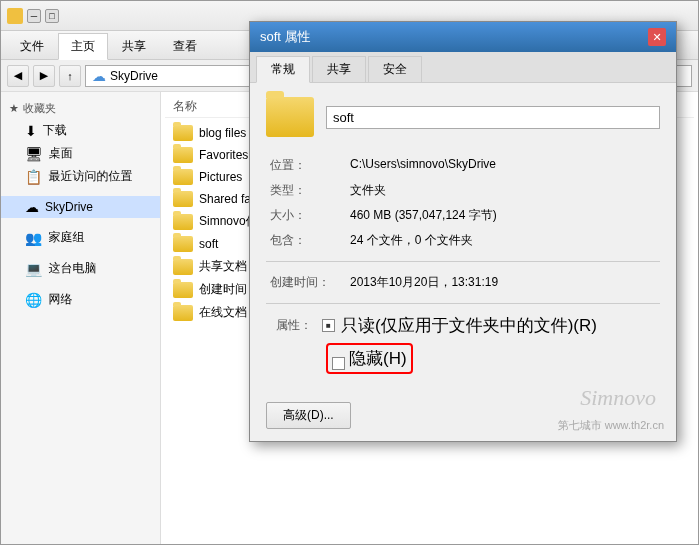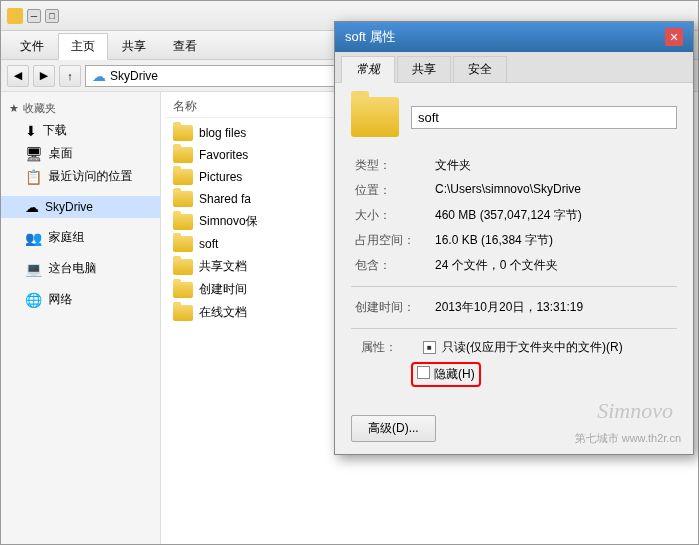--- a/index.html
+++ b/index.html
@@ -173,28 +173,28 @@
       content: '';
       position: absolute;
       top: -3px; left: 0;
       width: 8px; height: 4px;
       background: #f5d76e;
       border-radius: 2px 2px 0 0;
     }
 
     
     .properties-dialog {
-      width: 360px;
+      width: 428px;
       background: #f0f0f0;
       border: 1px solid #888;
       box-shadow: 4px 4px 12px rgba(0,0,0,0.4);
       pointer-events: all;
       position: absolute;
       top: 20px;
-      right: 4px;
+      right: 21px;
       font-size: 12px;
     }
     .dialog-titlebar {
       background: linear-gradient(to bottom, #4a90d9, #2e6da8);
       color: white;
       padding: 6px 10px;
       display: flex;
       align-items: center;
       justify-content: space-between;
       font-size: 13px;
@@ -223,21 +223,20 @@
       font-size: 12px;
       cursor: pointer;
       border: 1px solid #ccc;
       background: #e0e0e0;
       border-bottom: none;
     }
     .dialog-tab.active {
       background: #f0f0f0;
       border-bottom: 1px solid #f0f0f0;
       margin-bottom: -1px;
-      font-style: italic;
     }
 
     
     .dialog-content {
       padding: 14px 16px;
     }
     .dialog-folder-header {
       display: flex;
       align-items: center;
       gap: 12px;
@@ -303,21 +302,21 @@
       display: flex; align-items: center; justify-content: center;
       font-size: 9px;
       flex-shrink: 0;
       cursor: pointer;
     }
     .attr-checkbox.checked::after {
       content: '■';
       font-size: 8px;
       color: #333;
     }
-    .attr-label { font-size: 12px; }
+    .attr-label { font-size: 17px; }
 
     .dialog-footer {
       display: flex;
       justify-content: flex-start;
       padding: 8px 16px 12px;
       gap: 6px;
     }
     .dialog-footer-btn {
       padding: 4px 16px;
       border: 1px solid #aaa;
@@ -326,21 +325,21 @@
       font-size: 12px;
       border-radius: 2px;
     }
 
     
     .hidden-highlight {
       border: 2px solid red;
       border-radius: 4px;
       padding: 2px 4px;
       display: inline-flex;
-      align-items: flex-start;
+      align-items: flex-end;
       gap: 4px;
     }
 
     
     .watermark {
       position: absolute;
       bottom: 30px;
       right: 20px;
       font-family: Liberation Serif, serif;
       font-size: 22px;
@@ -492,34 +491,30 @@
     <div class="dialog-content">
 
       <div class="dialog-folder-header">
         <div class="big-folder-icon"></div>
         <input class="folder-name-input" type="text" value="soft" style="">
       </div>
 
       <table class="info-table">
         <tbody>
             <tr>
+          <td>位置：</td>
+          <td>C:\Users\simnovo\SkyDrive</td>
+        </tr>
+        <tr>
           <td>类型：</td>
           <td>文件夹</td>
         </tr>
         <tr>
-          <td>位置：</td>
-          <td>C:\Users\simnovo\SkyDrive</td>
-        </tr>
-        <tr>
           <td>大小：</td>
           <td>460 MB (357,047,124 字节)</td>
-        </tr>
-        <tr>
-          <td>占用空间：</td>
-          <td>16.0 KB (16,384 字节)</td>
         </tr>
         <tr>
           <td>包含：</td>
           <td>24 个文件，0 个文件夹</td>
         </tr>
       </tbody>
         </table>
 
       <hr class="info-divider">
 
@@ -529,21 +524,21 @@
           <td>创建时间：</td>
           <td>2013年10月20日，13:31:19</td>
         </tr>
       </tbody>
         </table>
 
       <hr class="info-divider">
 
       <div class="attributes-section">
         <div class="attr-row">
-          <span style="margin-right:20px; color:#555;">属性：</span>
+          <span style="margin-right:4px; color:#555;">属性：</span>
           <div class="attr-checkbox checked"></div>
           <span class="attr-label">只读(仅应用于文件夹中的文件)(R)</span>
         </div>
         <div class="attr-row">
           <span style="width:44px; display:inline-block;"></span>
           <span class="hidden-highlight">
             <div class="attr-checkbox"></div>
             <span class="attr-label">隐藏(H)</span>
           </span>
         </div>

